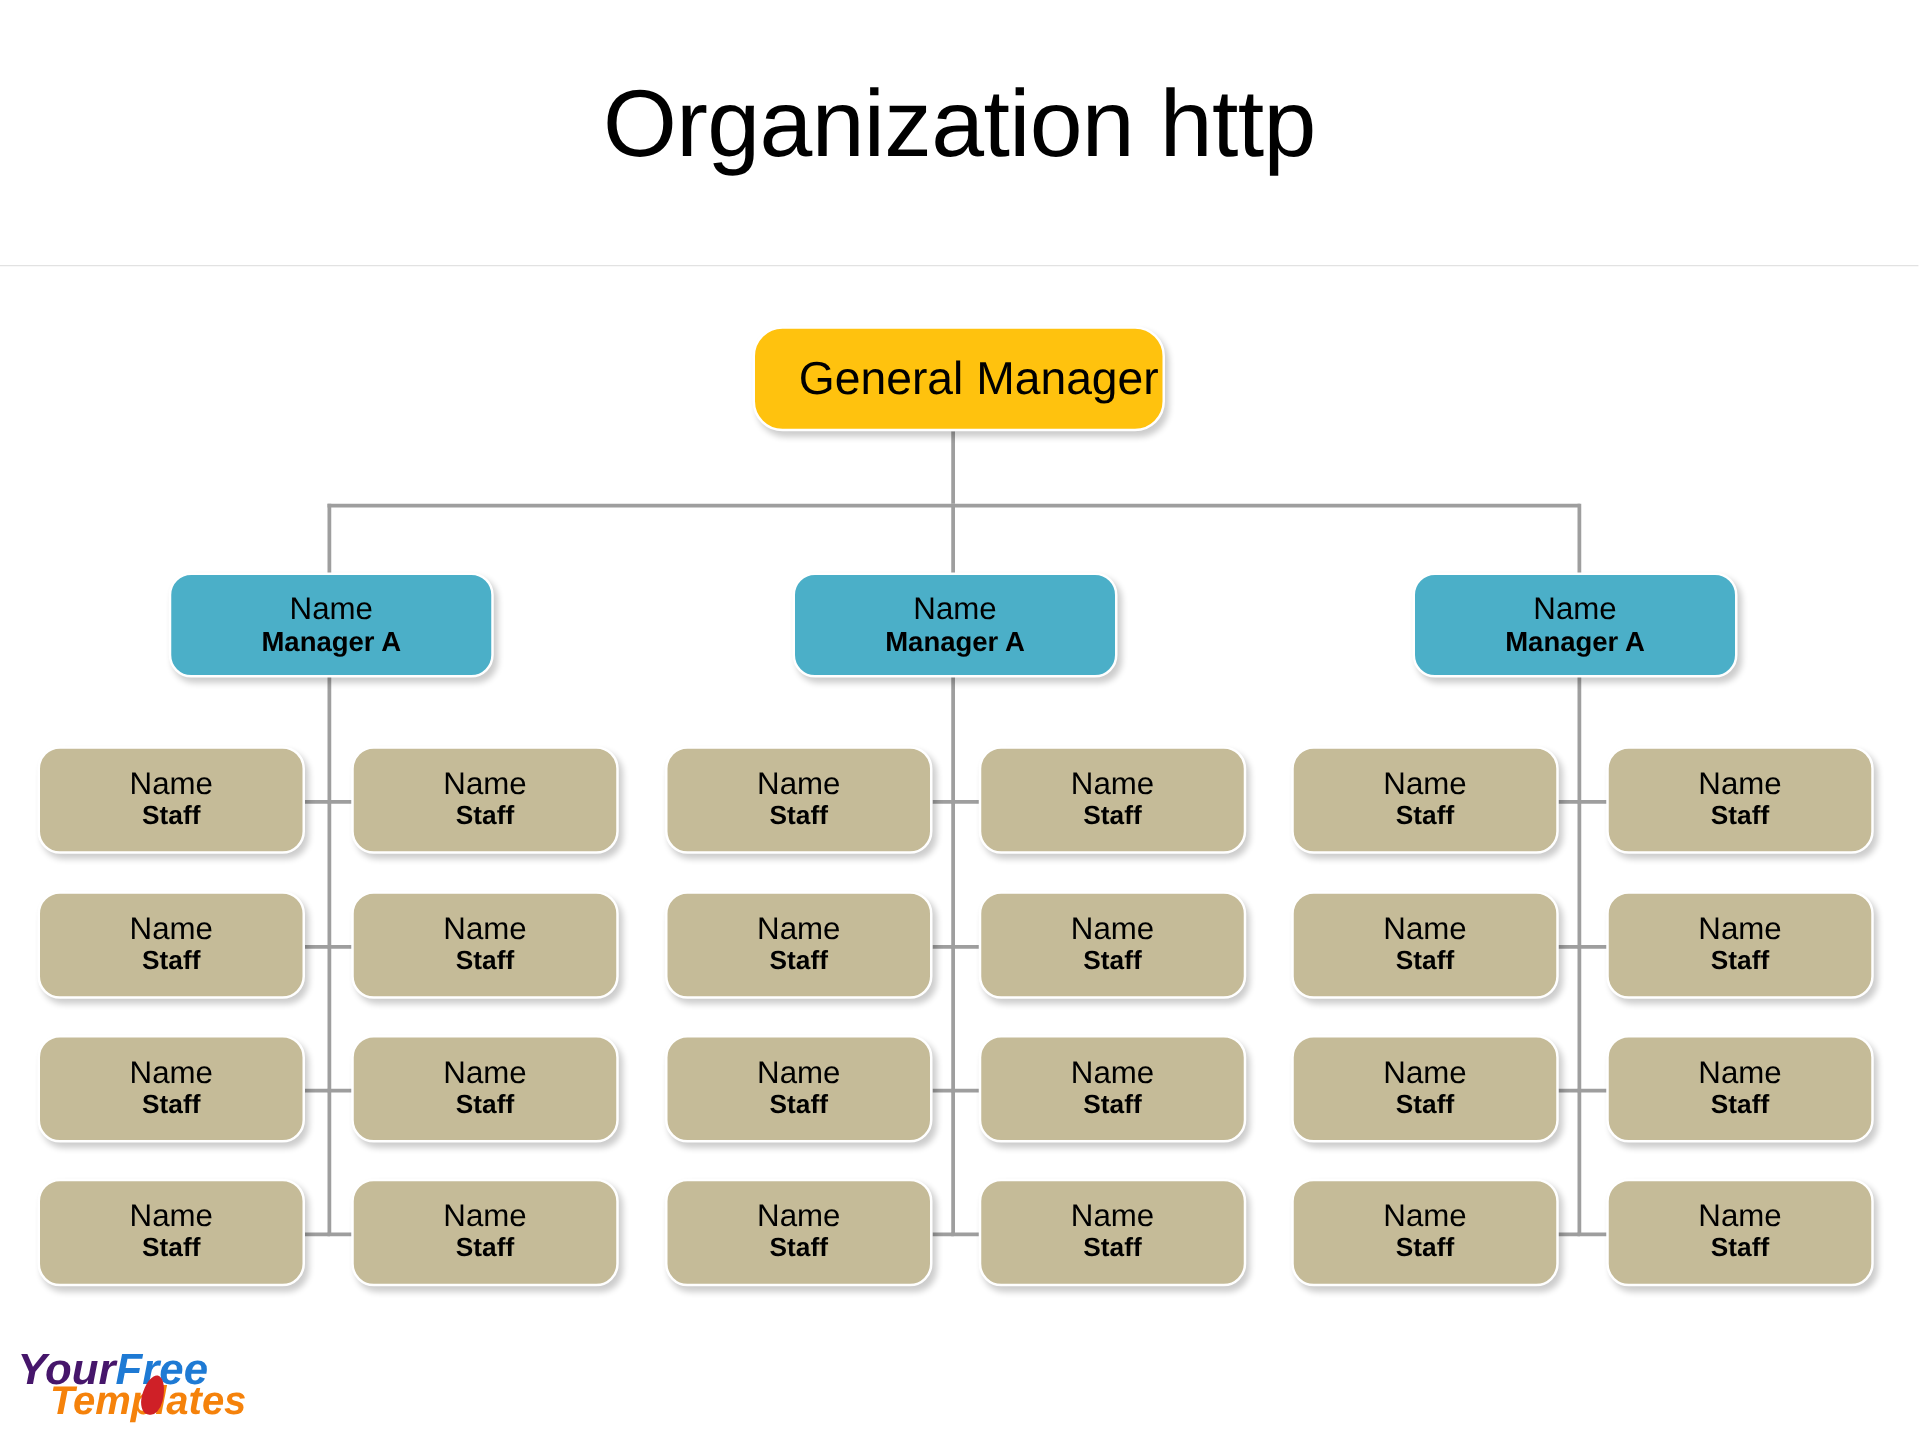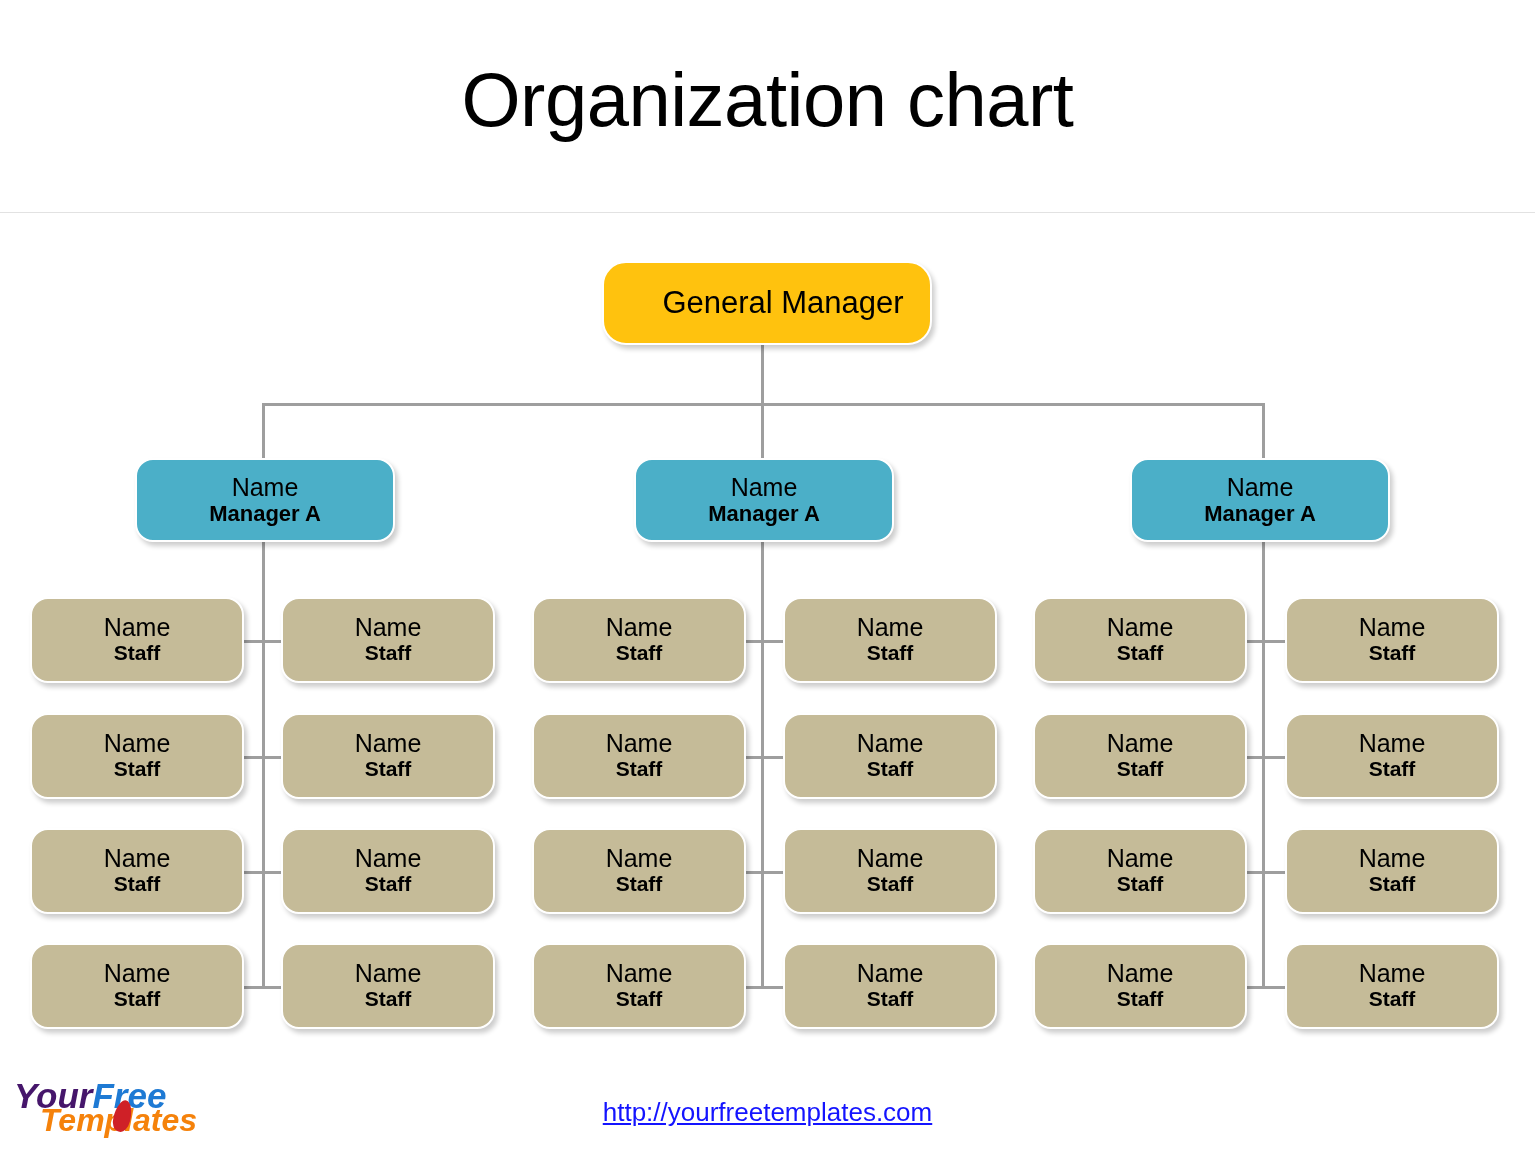--- a/index.html
+++ b/index.html
@@ -89,21 +89,21 @@
     font-size: 25px;
     line-height: 1.08;
   }
   .node .line-role {
     font-weight: bold;
     font-size: 22px;
     line-height: 1.15;
   }
   .node.top .line-name {
     font-weight: normal;
-    font-size: 31px;
+    font-size: 37px;
     margin-left: 32px;
   }
   .node.staff .line-name {
     font-size: 25px;
   }
   .node.staff .line-role {
     font-size: 21px;
   }
 
   
@@ -159,21 +159,21 @@
     border-radius: 50% 50% 45% 45% / 60% 60% 40% 40%;
     transform: rotate(14deg);
   }
 </style>
 </head>
 <body>
 
 <div id="slide">
 
   <div id="title-area">
-    <div id="page-title">Organization chart</div>
+    <div id="page-title">Organization http</div>
   </div>
   <div id="title-divider"></div>
 
   <div class="conn-v" style="left:761px; top:345px; height:58px;"></div>
   <div class="conn-h" style="left:262px; top:403px; width:1002px;"></div>
   <div class="conn-v" style="left:262px; top:403px; height:60px;"></div>
   <div class="conn-v" style="left:761px; top:403px; height:60px;"></div>
   <div class="conn-v" style="left:1262px; top:403px; height:60px;"></div>
 
   <div class="conn-v" style="left:262px; top:540px; height:448px;"></div>
@@ -325,15 +325,14 @@
   <div id="logo">
     <div class="lg-row1">
       <span class="lg-your">Your</span><span class="lg-free">Free</span>
     </div>
     <div class="lg-row2">
       <span class="lg-templates">Templates</span>
     </div>
     <div class="lg-mark"></div>
   </div>
 
-  <a id="footer-url" href="#">http://yourfreetemplates.com</a>
 
 </div>
 
 </body></html>

